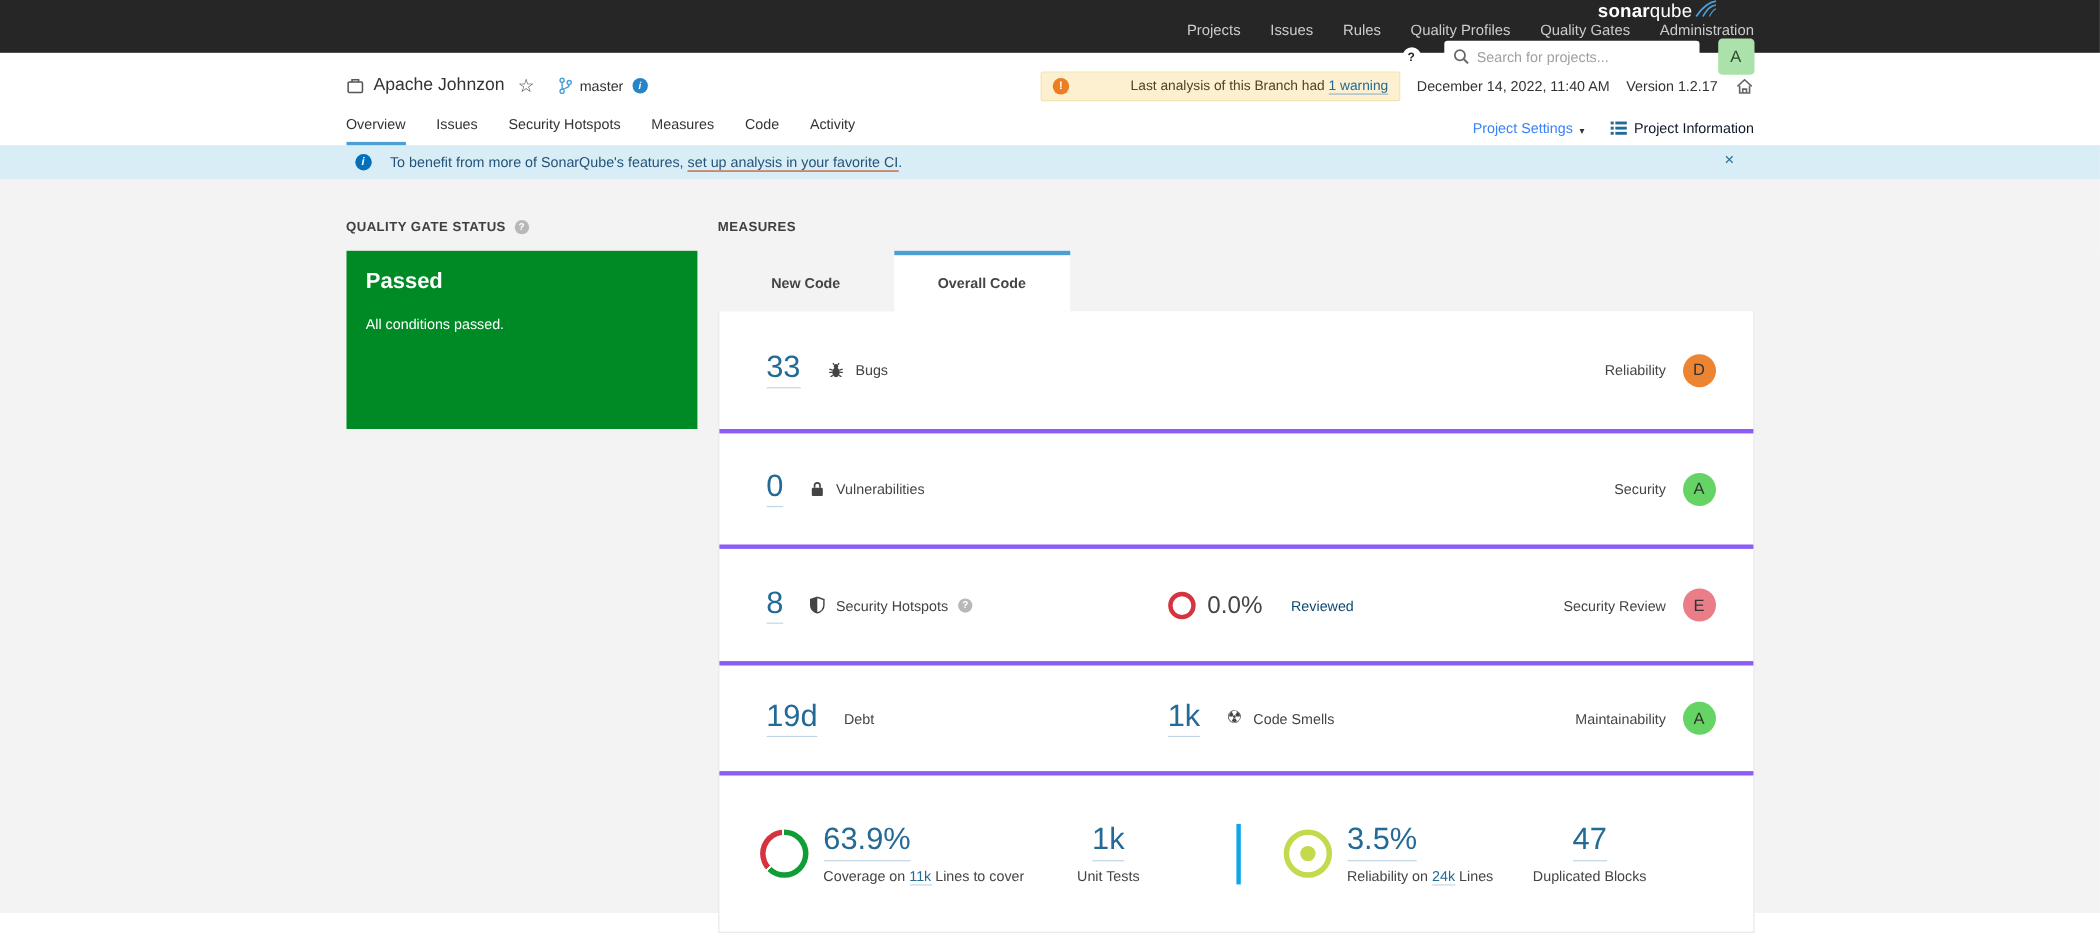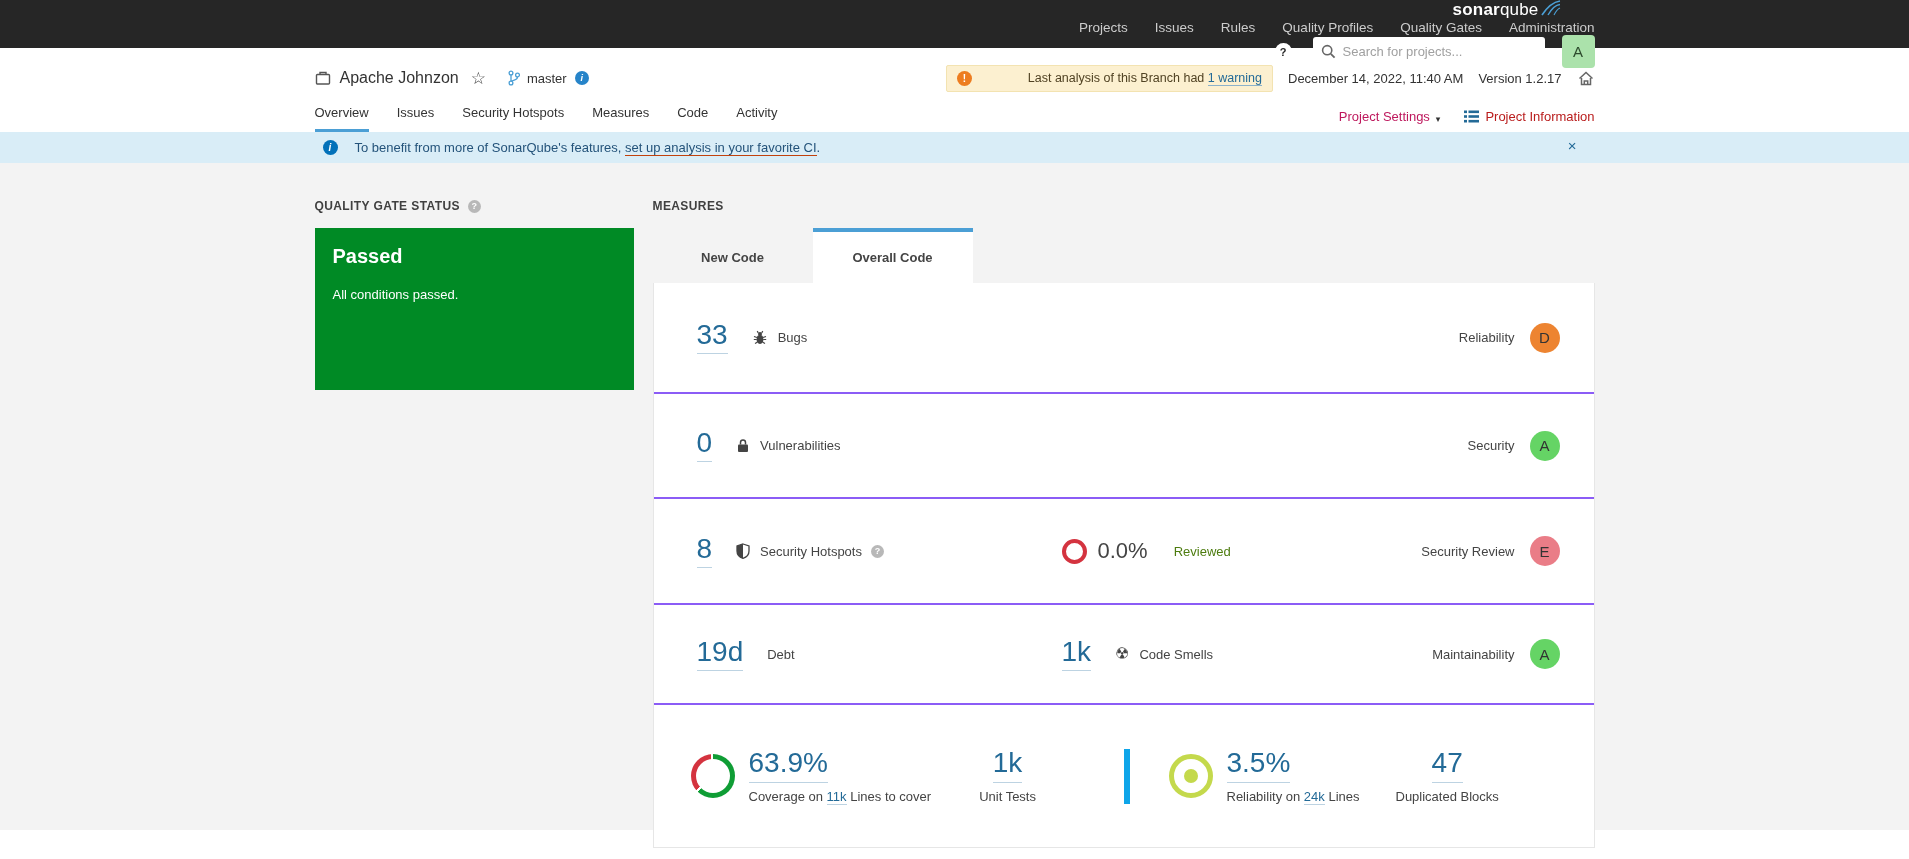--- a/index.html
+++ b/index.html
@@ -46,23 +46,23 @@
     display:flex; align-items:center; justify-content:center; font-size:10px; font-weight:bold; }
   .warn-icon::after { content:"!"; }
   .warn-text { font-size:12.5px; color:#504223;margin-left:48px; }
   .warn-link { color:#236a97; text-decoration:none; border-bottom:1px solid #8cb2cb; cursor:pointer; }
   .meta-text { color:#333; white-space:nowrap; }
   .tabs-row { display:flex; align-items:flex-end; height:37px; }
   .ptabs { display:flex; gap:28px; }
   .ptab { padding:7px 0 9px; color:#333; cursor:pointer; border-bottom:3px solid transparent; }
   .ptab.active { border-bottom-color:#4b9fd5; }
   .tabs-right { margin-left:auto; display:flex; align-items:center; gap:24px; padding-bottom:8px; }
-  .proj-settings { display:flex; align-items:flex-end; gap:6px; color:#be185d; cursor:pointer;padding-left:36px; }
+  .proj-settings { display:flex; align-items:flex-end; gap:6px; color:#3b82f6; cursor:pointer;padding-left:36px; }
   .caret-down { font-size:9px; color:#333; } .caret-down::after { content:"\25BE"; }
-  .proj-info { display:flex; align-items:center; gap:6px; color:#b91c1c; cursor:pointer; }
+  .proj-info { display:flex; align-items:center; gap:6px; color:#0f172a; cursor:pointer; }
 
   
   .banner { background:#d9edf7; height:31px; }
   .banner-inner { display:flex; align-items:center; height:100%; position:relative; padding-left:8px; }
   .info-icon { width:15px; height:15px; border-radius:50%; background:#0271b9; color:#fff; flex:none;
     display:flex; align-items:center; justify-content:center; font-size:10px; font-weight:bold; font-style:italic; }
   .info-icon::after { content:"i"; }
   .banner-text { margin-left:17px; color:#24537a; }
   .banner-link { color:#24537a; text-decoration:none; border-bottom:1px solid #c2410c; cursor:pointer; }
   .banner-close { position:absolute; right:18px; top:5px; color:#236a97; font-size:15px; cursor:pointer; }
@@ -79,42 +79,42 @@
   .qg-col { width:319px; flex:none; }
   .qg-card { height:162px; background:#008a25; padding:17px 18px; cursor:pointer; }
   .qg-status { color:#fff; font-size:20px; font-weight:bold; }
   .qg-sub { color:#fff; margin-top:19px; font-size:13px; }
   .measures-col { flex:1; margin-left:19px; }
   .mtabs { display:flex; }
   .mtab { width:160px; height:55px; display:flex; align-items:center; justify-content:center;
     font-weight:bold; color:#444; cursor:pointer; background:#f3f3f3; border-top:4px solid transparent; }
   .mtab.active { background:#fff; border-top-color:#4b9fd5; }
   .mcard { background:#fff; border:1px solid #e6e6e6; border-top:none; }
-  .mrow { display:flex; align-items:center; padding:0 34px 0 43px; border-bottom:2px solid #8b5cf6; }
+  .mrow { display:flex; align-items:center; padding:0 34px 0 43px; border-bottom:4px solid #8b5cf6; }
   .mrow-bugs { height:111px; } .mrow-vuln { height:105px; } .mrow-hot { height:106px; } .mrow-debt { height:100px; }
   .m-left { width:365px; flex:none; display:flex; align-items:center; }
   .m-mid { display:flex; align-items:center; }
   .big-link { font-size:28px; color:#236a97; text-decoration:none; line-height:1;
     border-bottom:1px solid #bdd3e2; padding-bottom:4px; cursor:pointer; }
   .m-icon { margin-left:24px; display:flex; align-items:center; }
   .m-label { margin-left:10px; color:#444; white-space:nowrap; }
   .m-right { margin-left:auto; display:flex; align-items:center; gap:15px; }
   .rating-label { color:#444; }
   .rating-badge { width:30px; height:30px; border-radius:50%; display:flex; align-items:center;
     justify-content:center; font-size:15px; color:#333; cursor:pointer; }
   .hot-ring { width:25px; height:25px; border-radius:50%; border:4px solid #d4333f; }
   .hot-val { font-size:22px; color:#444; margin-left:11px; }
-  .hot-reviewed { margin-left:26px; color:#4d7c0f; }
+  .hot-reviewed { margin-left:26px; color:#0c4a6e; }
   .smell-icon { font-size:16px; color:#444; line-height:1; margin-left:24px; }
   .smell-icon::after { content:"\2622"; }
 
   .mrow-bottom { display:flex; height:142px; border-bottom:none; padding:0; }
   .half { display:flex; align-items:center; }
   .half-left { flex:0 0 470px; padding-left:37px; }
-  .half-right { flex:1; border-left:6px solid #0ea5e9; padding-left:39px; }
+  .half-right { flex:1; border-left:4px solid #0ea5e9; padding-left:39px; }
   .donut { width:44px; height:44px; border-radius:50%; position:relative; flex:none; }
   .donut::after { content:""; position:absolute; inset:5px; border-radius:50%; background:#fff; }
   .dup-icon { width:44px; height:44px; border-radius:50%; border:5px solid #c4d94c; flex:none;
     display:flex; align-items:center; justify-content:center; }
   .dup-icon::after { content:""; width:14px; height:14px; border-radius:50%; background:#c4d94c; }
   .metric { margin-left:14px; }
   .metric.centered { text-align:center; }
   .metric-sub { margin-top:12px; color:#444; white-space:nowrap; }
   .small-link { color:#236a97; text-decoration:none; border-bottom:1px solid #bdd3e2; cursor:pointer; }
   .ml-48 { margin-left:48px; } .ml-36 { margin-left:36px; }

